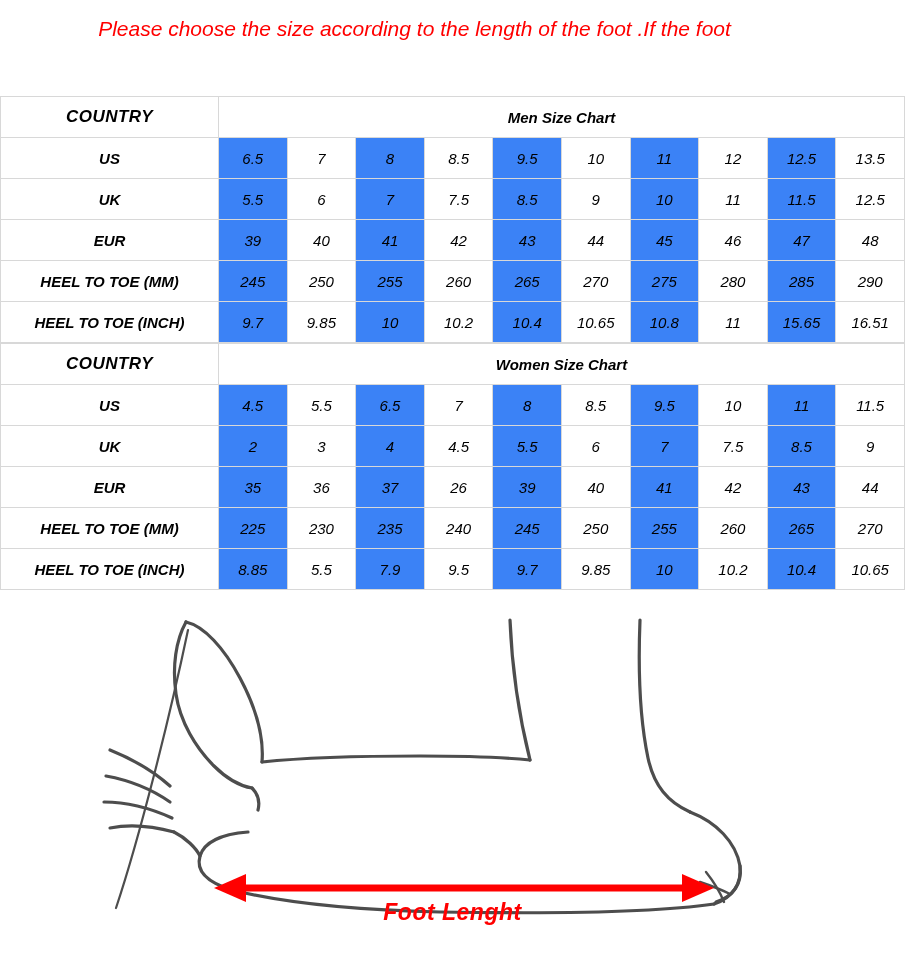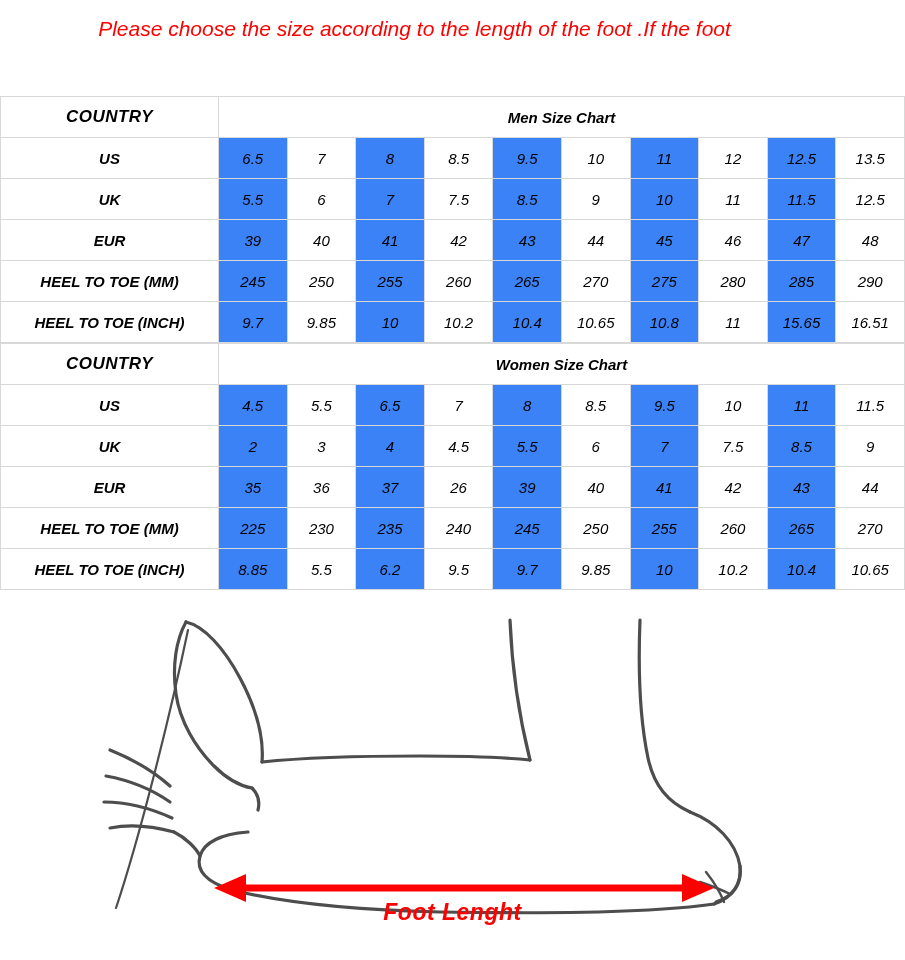--- a/index.html
+++ b/index.html
@@ -245,21 +245,21 @@
         <td class="val-col shade">255</td>
         <td class="val-col">260</td>
         <td class="val-col shade">265</td>
         <td class="val-col">270</td>
       </tr>
 
       <tr>
         <td class="label-col row-label">HEEL TO TOE (INCH)</td>
         <td class="val-col shade">8.85</td>
         <td class="val-col">5.5</td>
-        <td class="val-col shade">6.2</td>
+        <td class="val-col shade">7.9</td>
         <td class="val-col">9.5</td>
         <td class="val-col shade">9.7</td>
         <td class="val-col">9.85</td>
         <td class="val-col shade">10</td>
         <td class="val-col">10.2</td>
         <td class="val-col shade">10.4</td>
         <td class="val-col">10.65</td>
       </tr>
     </tbody>
   </table>

